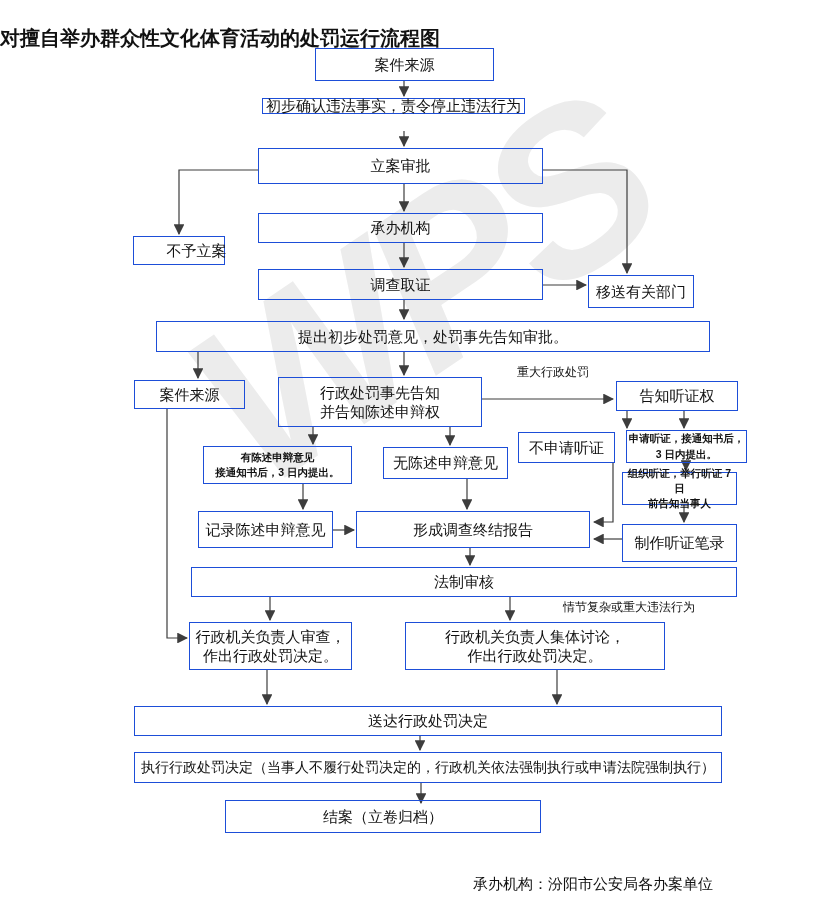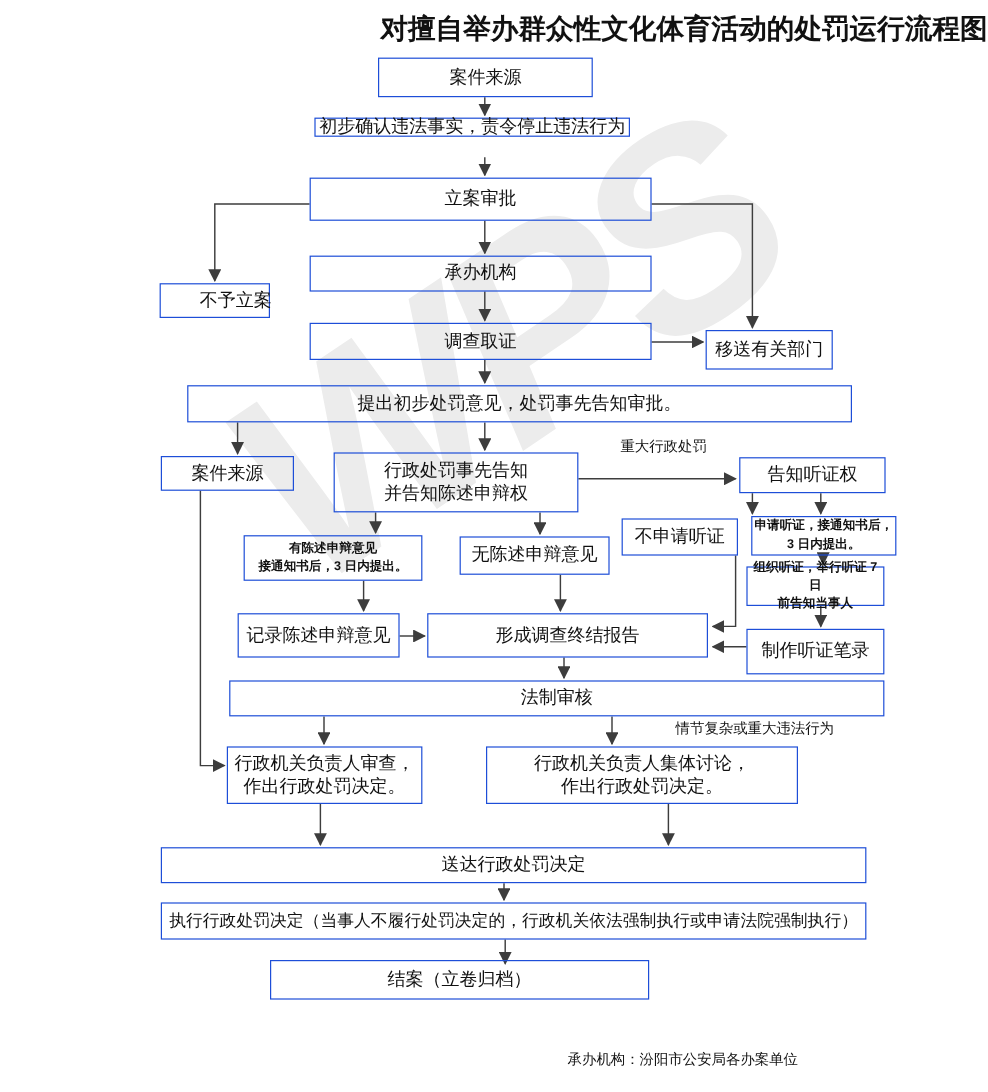--- a/index.html
+++ b/index.html
@@ -11,35 +11,35 @@
   }
   #watermark{
     position:absolute;left:70px;top:110px;width:700px;height:360px;
     display:flex;align-items:center;justify-content:center;
     transform:rotate(-34deg);
     font-size:230px;font-weight:bold;font-style:italic;
     color:#ececec;letter-spacing:-12px;user-select:none;
     z-index:0;white-space:nowrap;
   }
   #page-title{
-    position:absolute;top:9px;left:0;width:100%;
-    text-align:right;font-size:23px;font-weight:bold;z-index:3;
+    position:absolute;top:25px;left:0;width:100%;
+    text-align:left;font-size:20px;font-weight:bold;z-index:3;
   }
   svg.connectors{position:absolute;left:0;top:0;z-index:1;}
   .node{
     position:absolute;box-sizing:border-box;
     border:1px solid #1d4ed8;background:transparent;
     display:flex;align-items:center;justify-content:center;
     text-align:center;font-size:15px;line-height:1.3;
     white-space:pre-line;z-index:2;
   }
   .node.nowrap{white-space:nowrap;}
   .node.small{font-size:10.5px;font-weight:bold;line-height:1.45;}
   .lbl{position:absolute;font-size:12px;z-index:2;white-space:nowrap;}
-  #footer-note{position:absolute;left:473px;top:875px;font-size:12px;z-index:2;white-space:nowrap;}
+  #footer-note{position:absolute;left:473px;top:875px;font-size:15px;z-index:2;white-space:nowrap;}
 </style>
 </head>
 <body>
 
 <div id="watermark">WPS</div>
 
 <svg class="connectors" width="823" height="910" viewBox="0 0 823 910">
   <defs>
     <marker id="arw" viewBox="0 0 10 10" refX="9" refY="5" markerWidth="9" markerHeight="9" orient="auto-start-reverse">
       <path d="M0,0 L10,5 L0,10 z" fill="#3d3d3d"></path>

